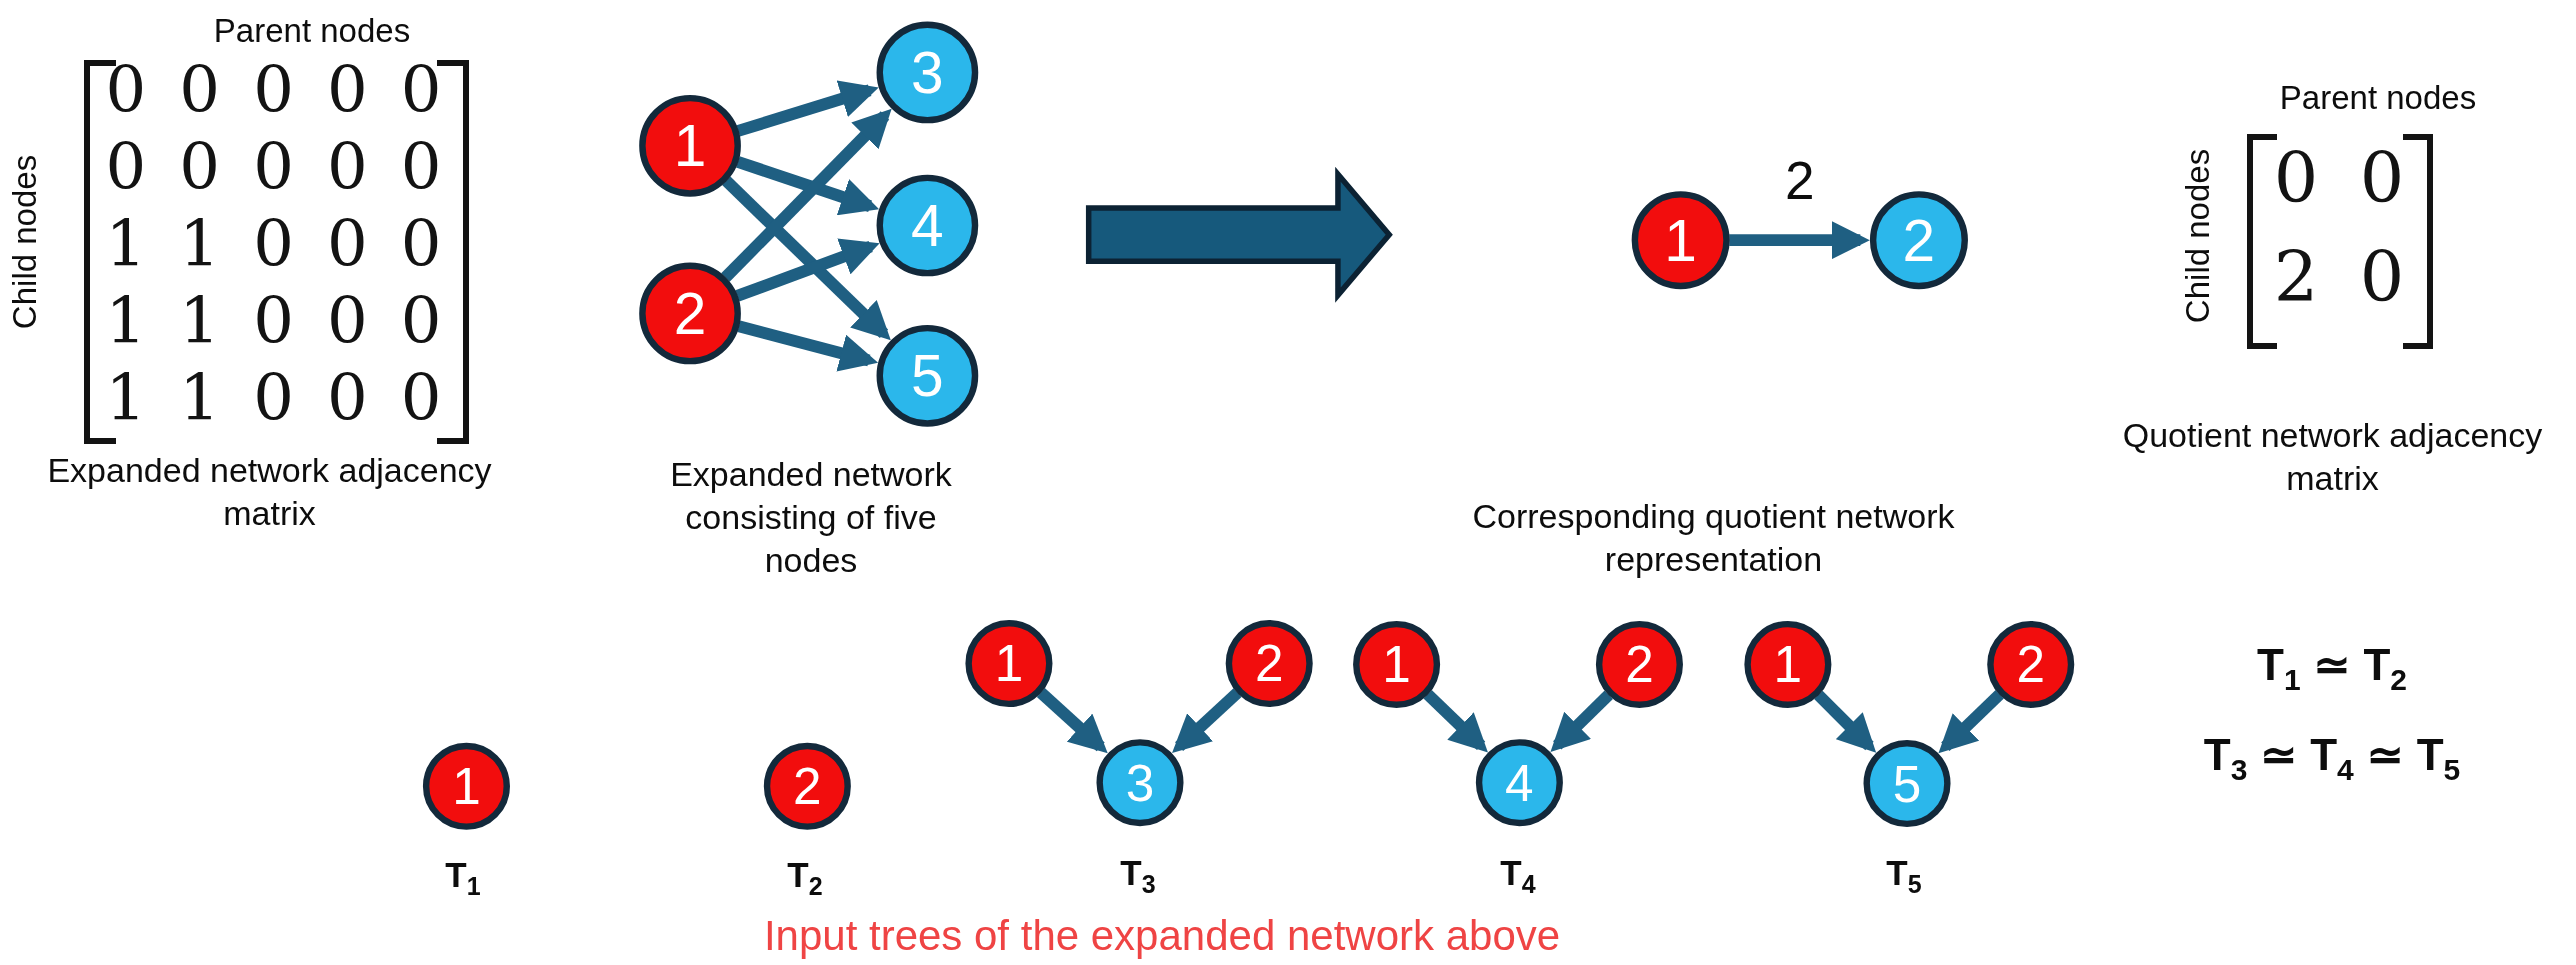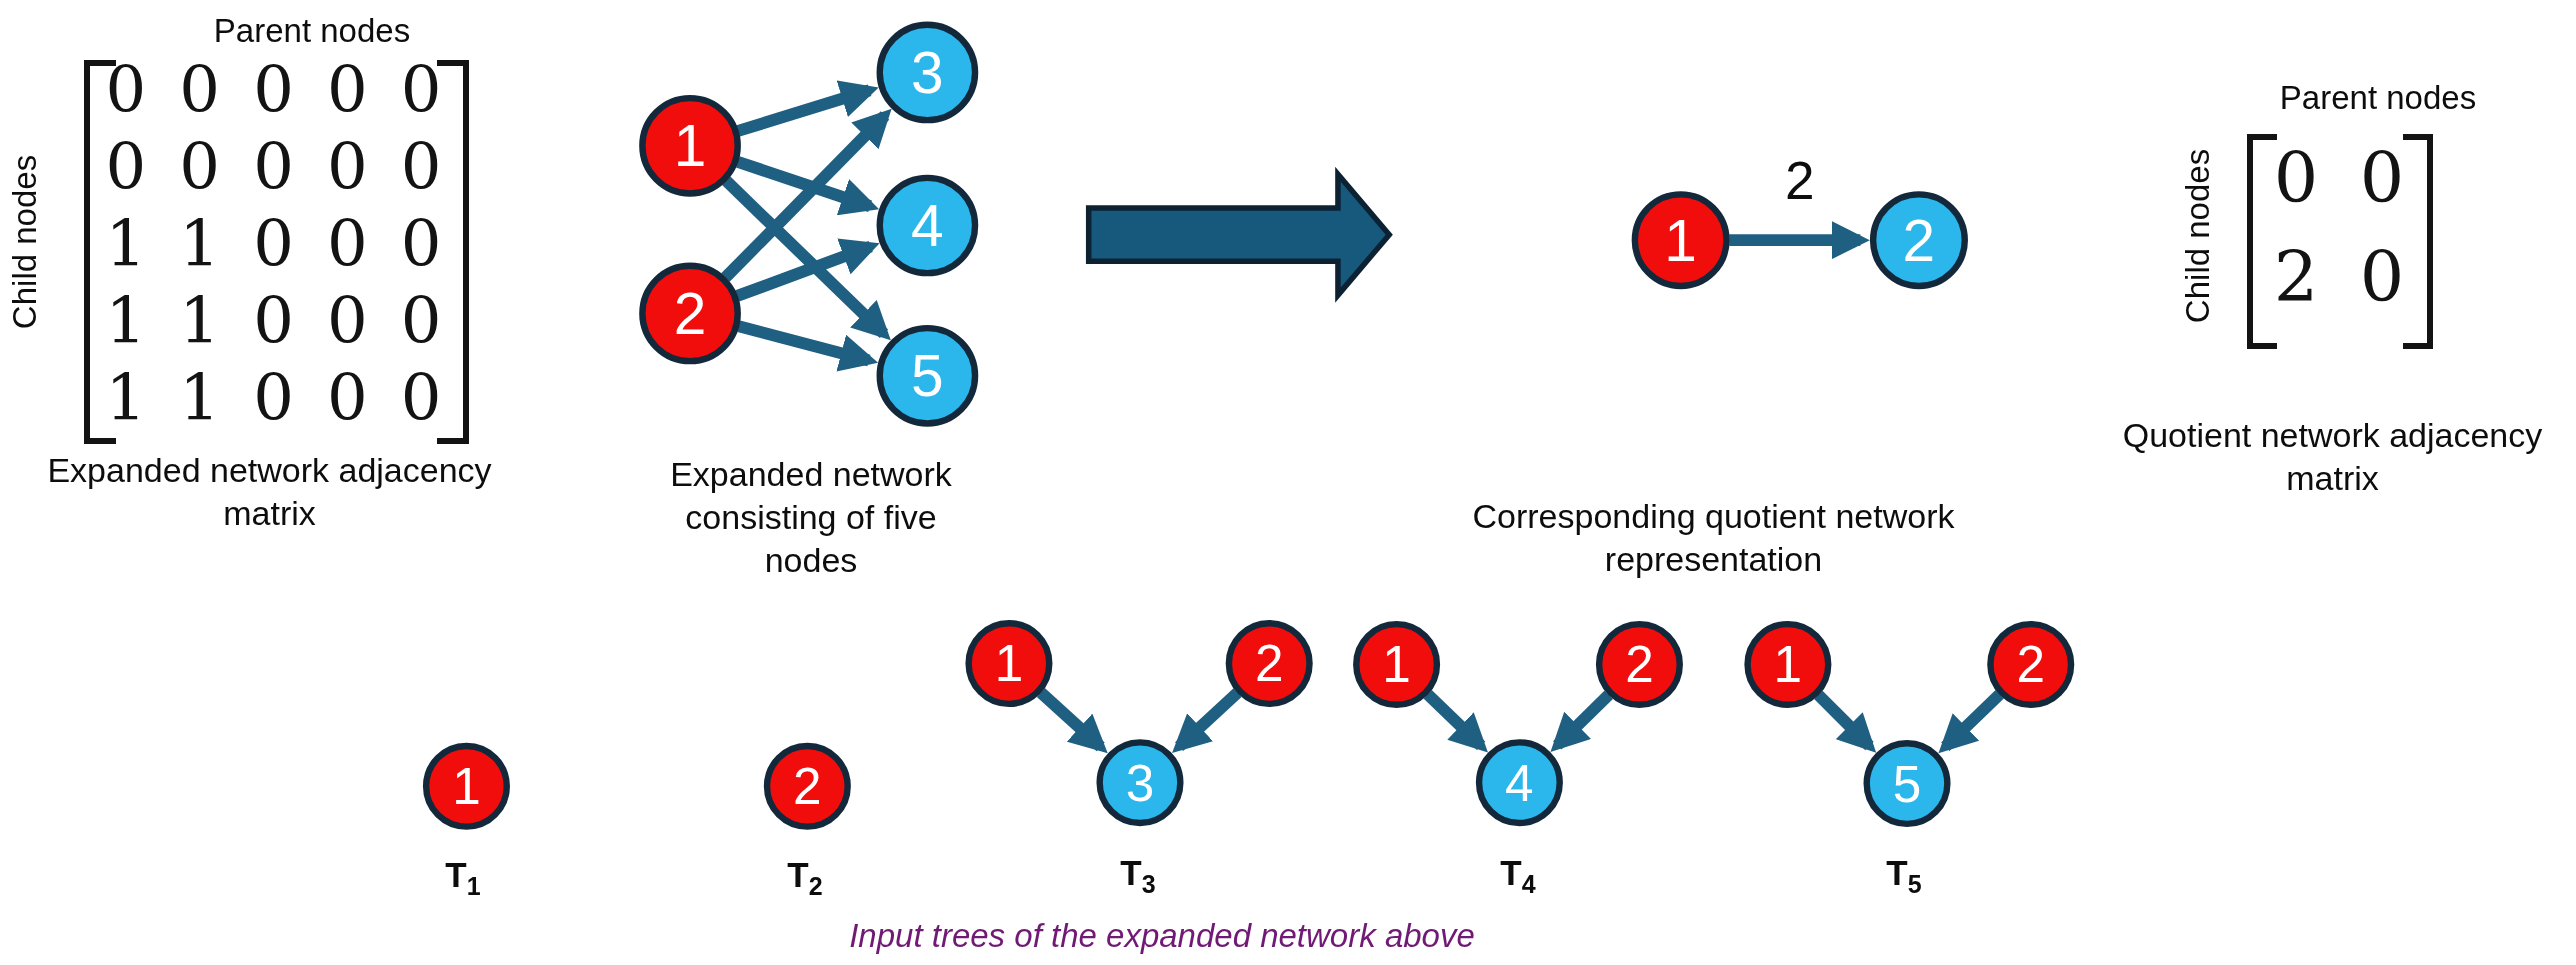--- a/index.html
+++ b/index.html
@@ -36,21 +36,21 @@
   .tree-label sub { font-size:25px; }
   #equivalence {
     position:absolute; left:2089px; top:634px; width:486px;
     text-align:center; font-weight:bold; font-size:44px; color:#0d0d0d;
   }
   .equiv-line { height:62px; line-height:62px; margin-bottom:27.5px; white-space:nowrap; }
   .equiv-line sub { font-size:30px; }
   .equiv-op { padding:0 13px; }
   .bottom-caption {
     position:absolute; left:1162px; top:936px; transform:translate(-50%,-50%);
-    font-size:33px; white-space:nowrap; color:#701a75;font-style:italic;
+    font-size:42px; white-space:nowrap; color:#ef4444;
   }
 </style>
 </head>
 <body>
 
 <svg id="diagram-svg" width="2576" height="966" viewBox="0 0 2811 1054">
   <defs>
     <marker id="ah" viewBox="0 0 10 10" refX="7.5" refY="5" markerWidth="3.2" markerHeight="3.2" orient="auto" markerUnits="strokeWidth">
       <path d="M0,0 L10,5 L0,10 Z" fill="#1F5F82"></path>
     </marker>
@@ -166,15 +166,17 @@
 <div class="caption" style="left:2076px; top:414px; width:513px;">Quotient network adjacency matrix</div>
 
 <div id="tree-labels">
     <div class="tree-label" style="left: 463px; top: 878px;"><span>T</span><sub>1</sub></div>
     <div class="tree-label" style="left: 805px; top: 878px;"><span>T</span><sub>2</sub></div>
     <div class="tree-label" style="left: 1138px; top: 876px;"><span>T</span><sub>3</sub></div>
     <div class="tree-label" style="left: 1518px; top: 876px;"><span>T</span><sub>4</sub></div>
     <div class="tree-label" style="left: 1904px; top: 876px;"><span>T</span><sub>5</sub></div>
   </div>
 <div id="equivalence">
+    <div class="equiv-line"><span>T</span><sub>1</sub><span class="equiv-op">≃</span><span>T</span><sub>2</sub></div>
+    <div class="equiv-line"><span>T</span><sub>3</sub><span class="equiv-op">≃</span><span>T</span><sub>4</sub><span class="equiv-op">≃</span><span>T</span><sub>5</sub></div>
   </div>
 <div class="bottom-caption">Input trees of the expanded network above</div>
 
 
 </body></html>

